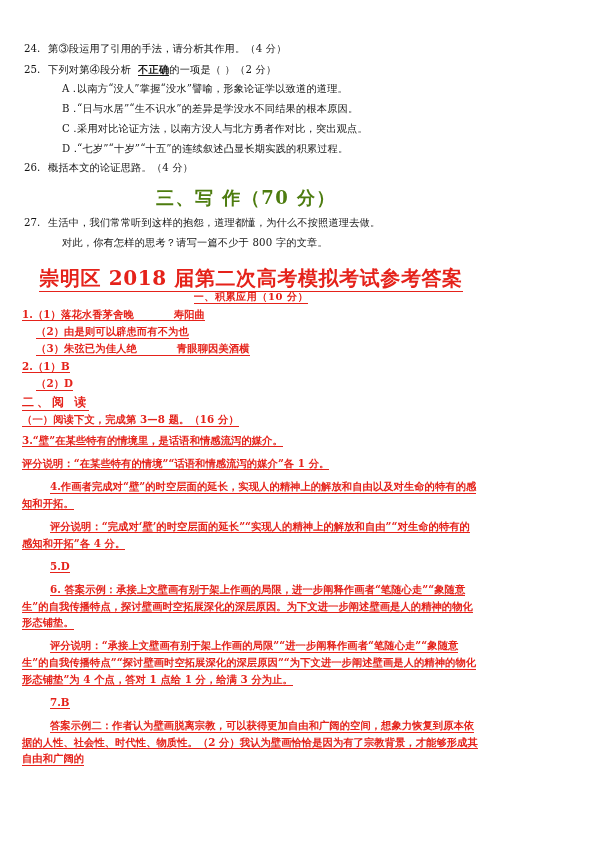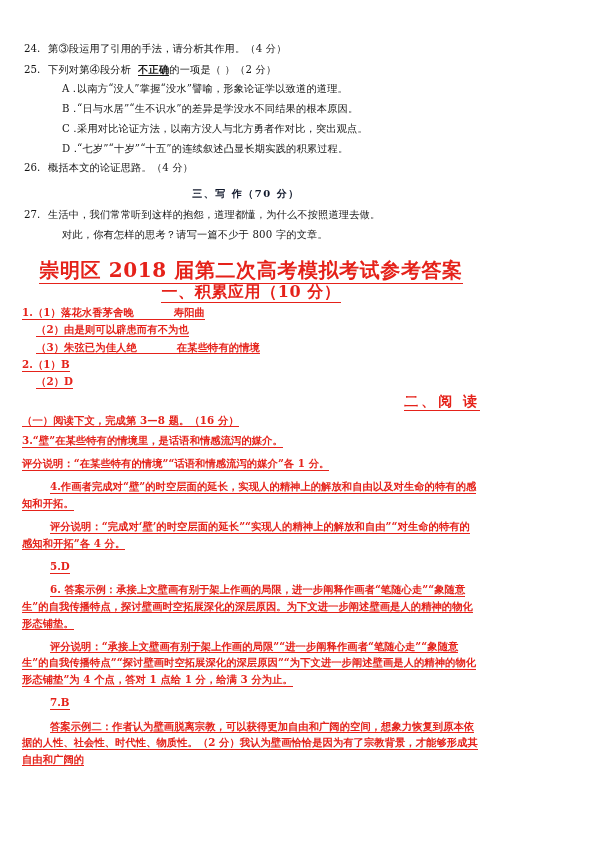--- a/index.html
+++ b/index.html
@@ -60,25 +60,25 @@
     flex: 1 1 auto;
     letter-spacing: 0.2px;
   }
   .bold-u {
     font-weight: bold;
     border-bottom: 1px solid #151515;
     margin-left: 7px;
   }
   .sec-head-black {
     text-align: center;
-    font-size: 10px;
+    font-size: 18px;
     font-weight: bold;
     letter-spacing: 1.5px;
     margin: 16px 0 11px 0;
-    color: #0f172a;
+    color: #4d7c0f;
   }
   .cont-row {
     padding-left: 38px;
     margin-bottom: 9.5px;
     letter-spacing: 0.2px;
   }
   .req-label { font-weight: bold; }
 
   
   .red-sec {
@@ -96,28 +96,28 @@
     letter-spacing: 0.6px;
     margin-bottom: 3px;
   }
   .red-title span,
   .red-sub span {
     border-bottom: 1.3px solid #e5221a;
     padding-bottom: 1px;
   }
   .red-sub {
     text-align: center;
-    font-size: 16px;
+    font-size: 10px;
     font-weight: bold;
     letter-spacing: 0.6px;
     margin-bottom: 6px;
   }
   .red-sub2 {
-    text-align: right;
-    font-size: 14px;
+    text-align: left;
+    font-size: 12px;
     font-weight: bold;
     letter-spacing: 3px;
     margin: 7px 0 6px 0;
   }
   .red-sub2 span {
     border-bottom: 1.3px solid #e5221a;
     padding-bottom: 1px;
   }
   .ul-line {
     margin-bottom: 6.5px;
@@ -197,21 +197,21 @@
 
   <div class="red-sec">
 
     <div class="red-title"><span>崇明区 2018 届第二次高考模拟考试参考答案</span></div>
     <div class="red-sub"><span>一、积累应用（10 分）</span></div>
 
     <div class="ul-line"><span class="u"><span>1.（1）</span><span>落花水香茅舍晚</span><span class="gap-wide"></span><span>寿阳曲</span></span></div>
 
     <div class="ul-line indent1"><span class="u"><span>（2）</span><span>由是则可以辟患而有不为也</span></span></div>
 
-    <div class="ul-line indent1"><span class="u"><span>（3）</span><span>朱弦已为佳人绝</span><span class="gap-wide"></span><span>在某些特有的情境</span></span></div>
+    <div class="ul-line indent1"><span class="u"><span>（3）</span><span>朱弦已为佳人绝</span><span class="gap-wide"></span><span>青眼聊因美酒横</span></span></div>
 
     <div class="ul-line"><span class="u">2.（1）B</span></div>
 
     <div class="ul-line indent1"><span class="u">（2）D</span></div>
 
     <div class="red-sub2"><span>二、阅  读</span></div>
 
     <div class="ul-line"><span class="u">（一）阅读下文，完成第 3—8 题。（16 分）</span></div>
 
     <div class="block-u block-noind"><span class="u">3.“壁”在某些特有的情境里，是话语和情感流泻的媒介。</span></div>

